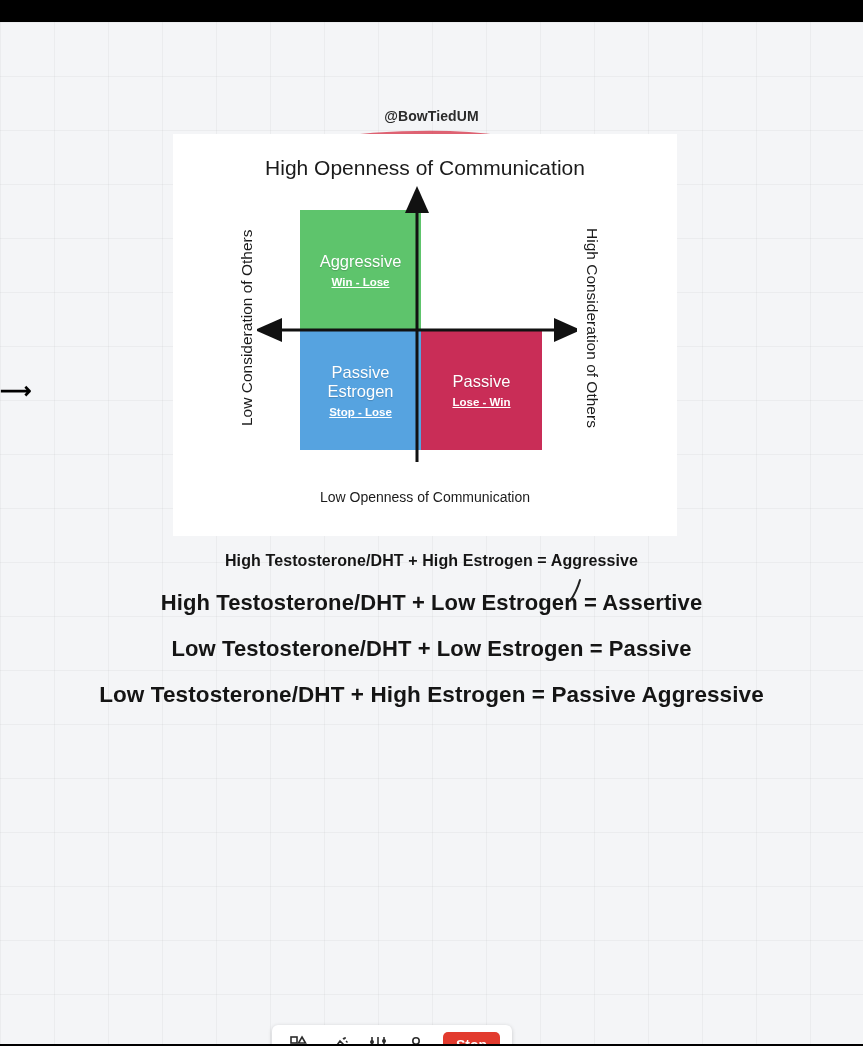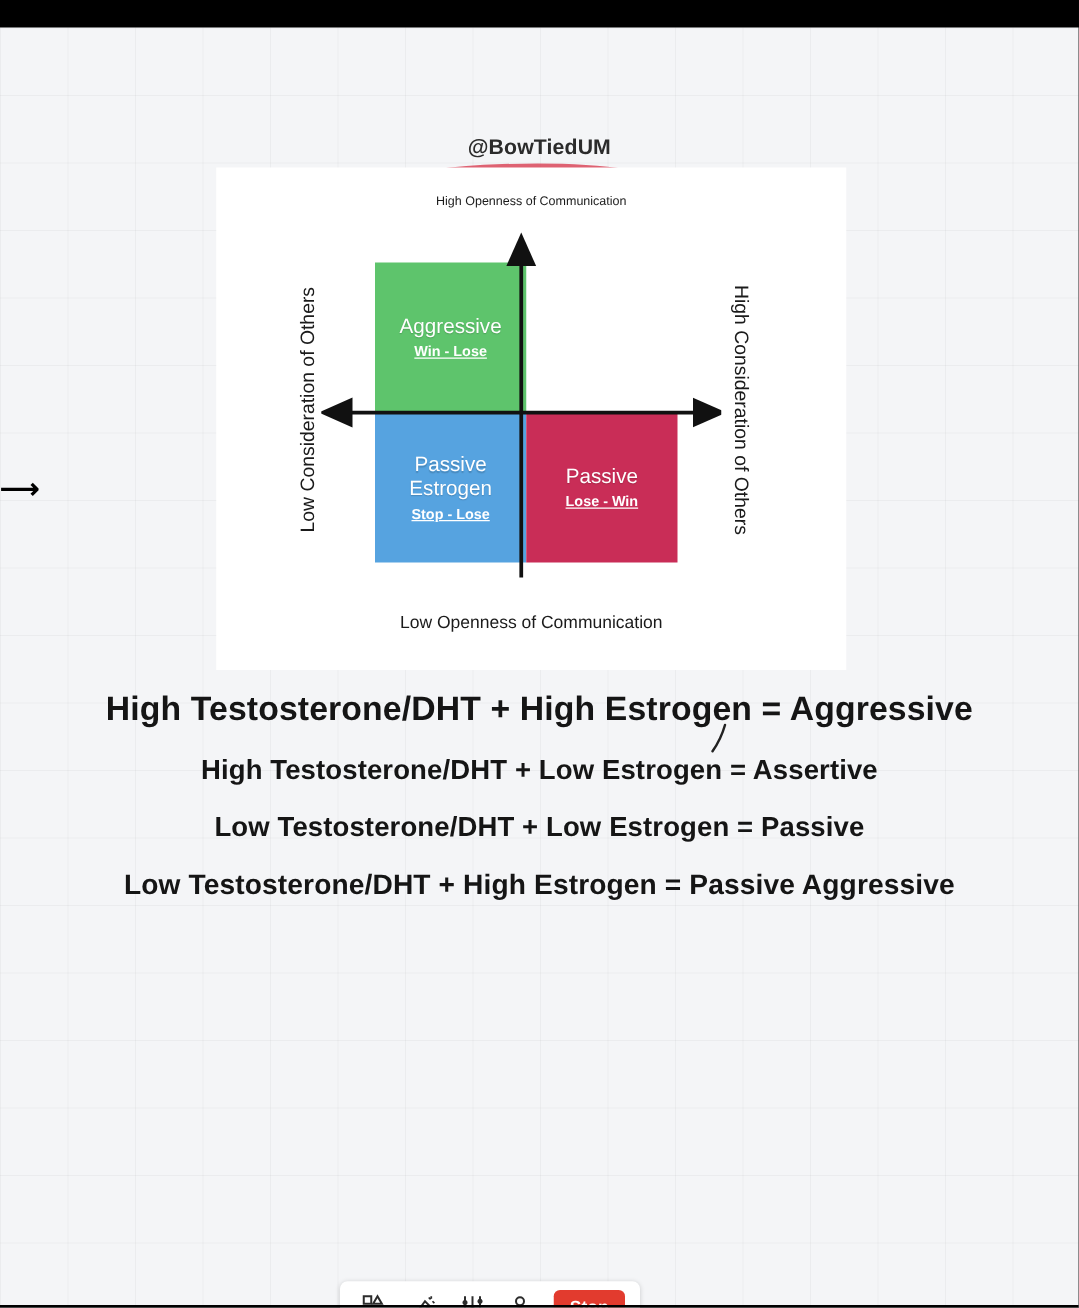--- a/index.html
+++ b/index.html
@@ -52,21 +52,21 @@
     font-weight: bold;
   }
 
   
   .handle {
     position: absolute;
     top: 86px;
     left: 0;
     width: 863px;
     text-align: center;
-    font-size: 17px;
+    font-size: 14px;
     font-weight: bold;
     color: #2b2b2b;
     letter-spacing: 0.1px;
   }
 
   
   .chart-card {
     position: absolute;
     left: 173px;
     top: 112px;
@@ -84,21 +84,21 @@
     height: 30px;
     pointer-events: none;
   }
 
   
   .axis-top {
     position: absolute;
     left: 0; top: 22px;
     width: 504px;
     text-align: center;
-    font-size: 10px;
+    font-size: 21px;
     color: #1b1b1b;
   }
   .axis-bottom {
     position: absolute;
     left: 0; top: 355px;
     width: 504px;
     text-align: center;
     font-size: 14px;
     color: #1b1b1b;
   }
@@ -191,21 +191,21 @@
     width: 863px;
   }
   .caption {
     text-align: center;
     font-size: 22px;
     font-weight: bold;
     color: #151515;
     margin: 0 0 20px 0;
     letter-spacing: 0.1px;
   }
-  .caption.c1 { font-size: 27px; }
+  .caption.c1 { font-size: 16px; }
   .caption.c3 { font-size: 22.5px; }
 
   
   .caret-mark {
     position: absolute;
     left: 566px;
     top: 556px;
     width: 22px;
     height: 26px;
   }

